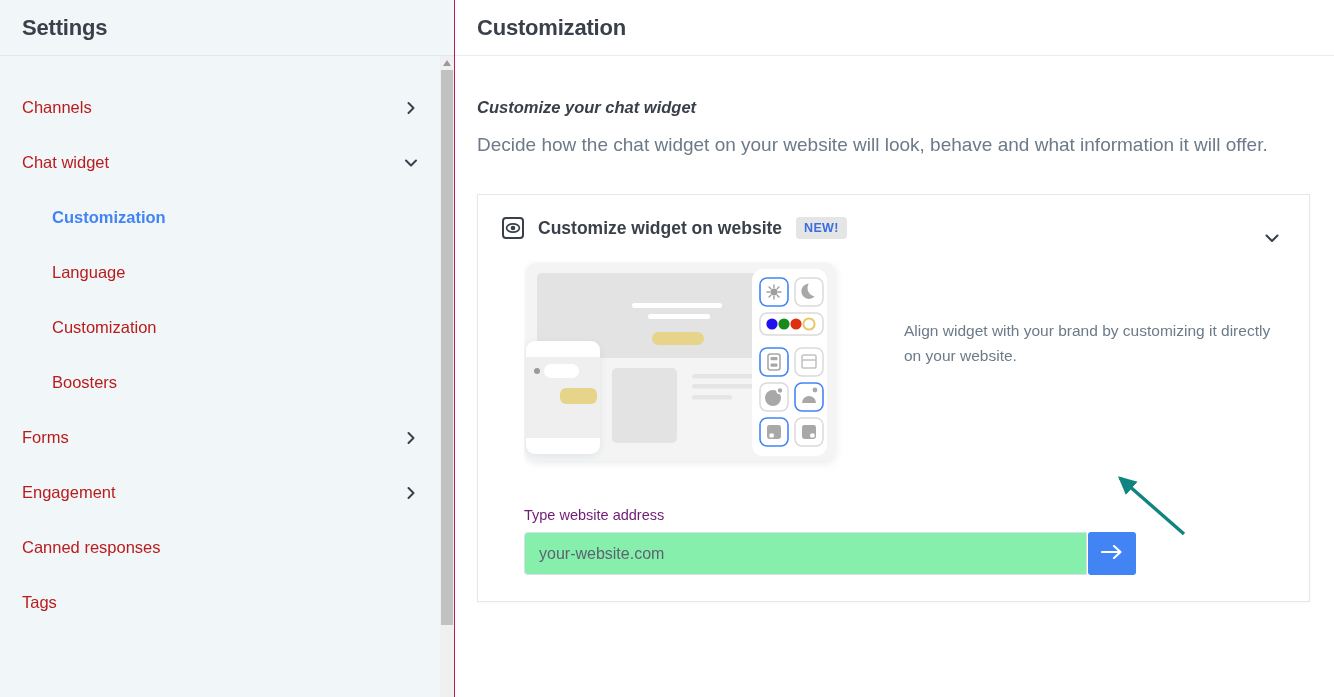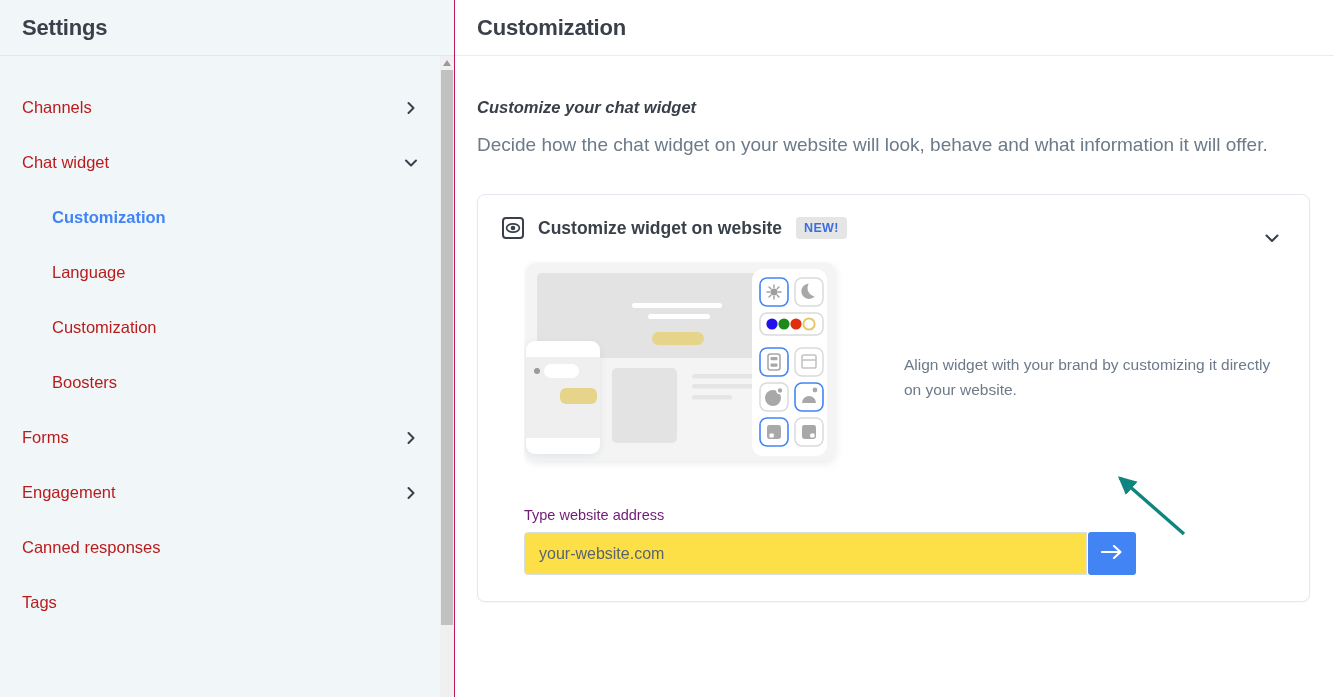--- a/index.html
+++ b/index.html
@@ -92,21 +92,21 @@
     margin-bottom: 17px;
     font-style: italic;
   }
   .section-sub {
     font-size: 19px; color: #6c7a89;
     margin-bottom: 38px;
   }
 
   .card {
     border: 1px solid #e3e8ef;
-    border-radius: 8px;
+    border-radius: 0;
     background: #fff;
     padding: 22px 24px 26px 24px;
     position: relative;
     box-shadow: 0 1px 2px rgba(40,60,90,.04);
   }
   .card-head {
     display: flex; align-items: center;
     gap: 14px;
     margin-bottom: 22px;
   }
@@ -130,39 +130,39 @@
   
   .illus {
     width: 318px; height: 212px;
     flex: 0 0 318px;
     margin-left: 22px;
   }
   .illus-text {
     font-size: 15.5px; color: #6c7a89;
     line-height: 1.6;
     margin-left: 62px;
-    margin-top: 92px;
+    margin-top: 58px;
     max-width: 400px;
   }
 
   
   .form-area { margin-top: 34px; margin-left: 22px; }
   .form-label {
     font-size: 14.5px; color: #701a75;
     margin-bottom: 9px;
   }
   .input-row { display: flex; align-items: stretch; }
   .url-input {
     width: 563px; height: 43px;
     border: 1px solid #d9dfe6;
     border-radius: 4px 0 0 4px;
     font-size: 16px; color: #39404a;
     padding: 0 14px;
     font-family: "Liberation Sans", sans-serif;
-    outline: none; background: #fde047;
+    outline: none; background: #86efac;
   }
   .url-input::placeholder { color: #5a646e; }
   .go-btn {
     width: 48px; height: 43px;
     background: #4384f5; border: none;
     border-radius: 3px;
     margin-left: 1px;
     display: flex; align-items: center; justify-content: center;
     cursor: pointer;
   }

